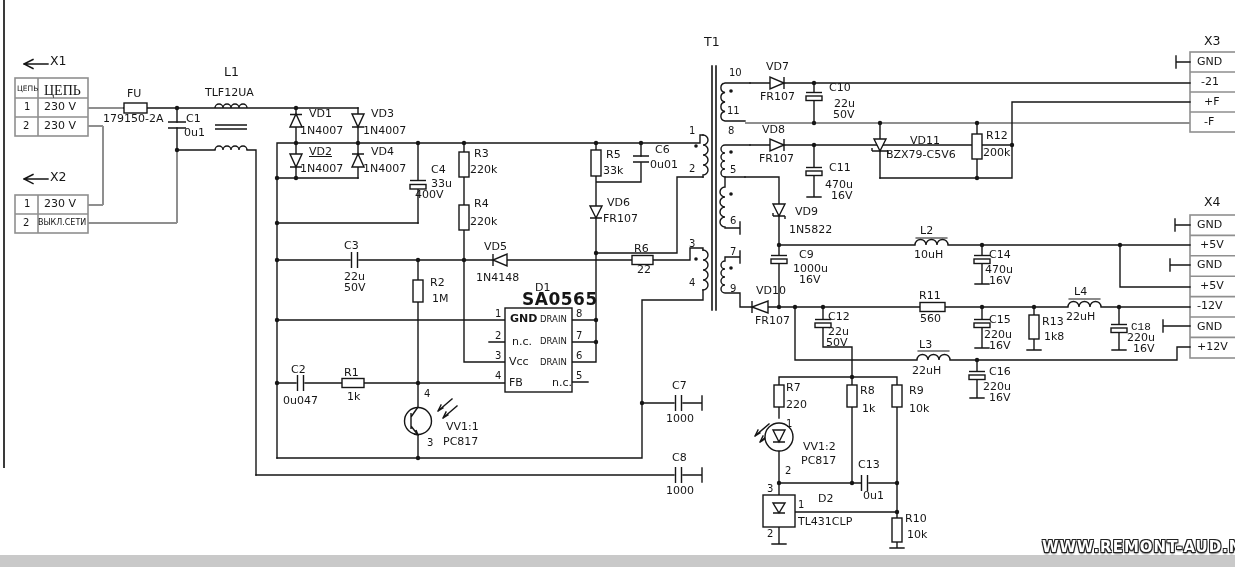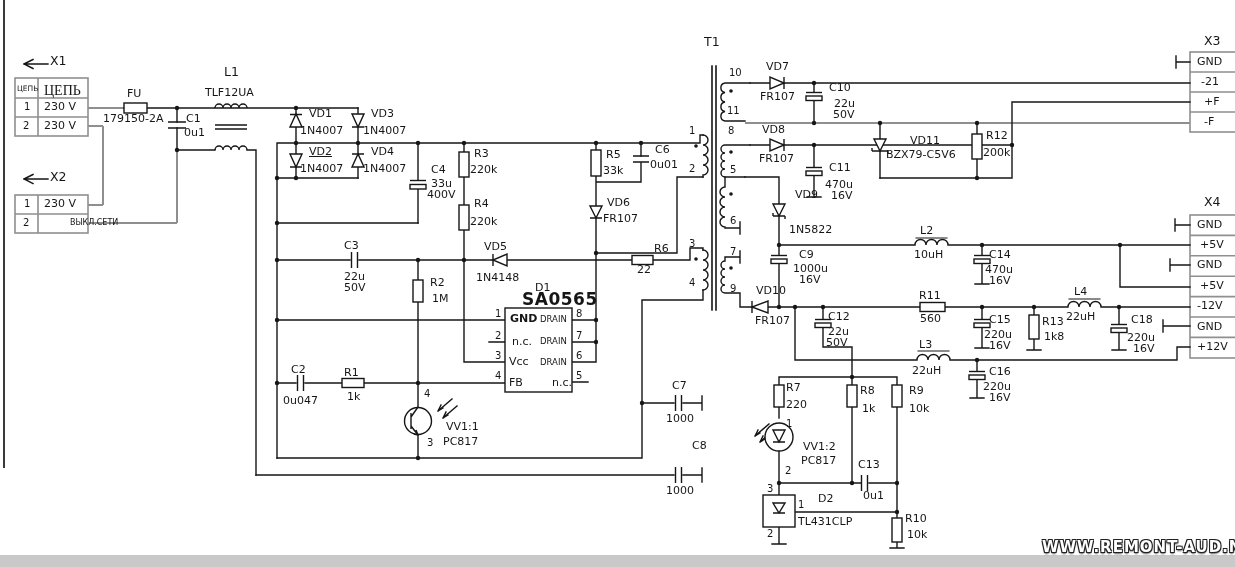--- a/index.html
+++ b/index.html
@@ -228,38 +228,38 @@
       <span class="s7" style="left: 17px; top: 85px;">ЦЕПЬ</span>
       <span class="s9" style="left: 44px; top: 84px;">ЦЕПЬ</span>
       <span class="s10" style="left: 24px; top: 102px;">1</span>
       <span style="left: 44px; top: 101px;">230 V</span>
       <span class="s10" style="left: 23px; top: 121px;">2</span>
       <span style="left: 44px; top: 120px;">230 V</span>
       <span class="s12" style="left: 50px; top: 171px;">X2</span>
       <span class="s10" style="left: 24px; top: 199px;">1</span>
       <span style="left: 44px; top: 198px;">230 V</span>
       <span class="s10" style="left: 23px; top: 218px;">2</span>
-      <span class="s8" style="left: 38px; top: 219px; padding-left: 32px;">ВЫКЛ.СЕТИ</span>
+      <span class="s8" style="left: 38px; top: 219px;">ВЫКЛ.СЕТИ</span>
       <span style="left: 127px; top: 88px;">FU</span>
       <span style="left: 103px; top: 113px;">179150-2A</span>
       <span style="left: 186px; top: 113px;">C1</span>
       <span style="left: 184px; top: 127px;">0u1</span>
       <span class="s12" style="left: 224px; top: 66px;">L1</span>
       <span style="left: 205px; top: 87px;">TLF12UA</span>
       <span style="left: 309px; top: 108px;">VD1</span>
       <span style="left: 300px; top: 125px;">1N4007</span>
       <span style="left: 371px; top: 108px;">VD3</span>
       <span style="left: 363px; top: 125px;">1N4007</span>
       <span style="left: 309px; top: 146px; text-decoration: underline;">VD2</span>
       <span style="left: 300px; top: 163px;">1N4007</span>
       <span style="left: 371px; top: 146px;">VD4</span>
       <span style="left: 363px; top: 163px;">1N4007</span>
       <span style="left: 431px; top: 164px;">C4</span>
       <span style="left: 431px; top: 178px;">33u</span>
-      <span style="left: 427px; top: 189px;">400V</span>
+      <span style="left: 415px; top: 189px;">400V</span>
       <span style="left: 474px; top: 148px;">R3</span>
       <span style="left: 470px; top: 164px;">220k</span>
       <span style="left: 474px; top: 198px;">R4</span>
       <span style="left: 470px; top: 216px;">220k</span>
       <span style="left: 344px; top: 240px;">C3</span>
       <span style="left: 344px; top: 271px;">22u</span>
       <span style="left: 344px; top: 282px;">50V</span>
       <span style="left: 430px; top: 277px;">R2</span>
       <span style="left: 432px; top: 293px;">1M</span>
       <span style="left: 484px; top: 241px;">VD5</span>
@@ -281,33 +281,33 @@
       <span class="s10" style="left: 576px; top: 309px;">8</span>
       <span class="s10" style="left: 576px; top: 331px;">7</span>
       <span class="s10" style="left: 576px; top: 351px;">6</span>
       <span class="s10" style="left: 576px; top: 371px;">5</span>
       <span style="left: 606px; top: 149px;">R5</span>
       <span style="left: 603px; top: 165px;">33k</span>
       <span style="left: 655px; top: 144px;">C6</span>
       <span style="left: 650px; top: 159px;">0u01</span>
       <span style="left: 607px; top: 197px;">VD6</span>
       <span style="left: 603px; top: 213px;">FR107</span>
-      <span style="left: 634px; top: 243px; margin-left: 20px;">R6</span>
+      <span style="left: 634px; top: 243px;">R6</span>
       <span style="left: 637px; top: 264px;">22</span>
       <span style="left: 291px; top: 364px;">C2</span>
       <span style="left: 283px; top: 395px;">0u047</span>
       <span style="left: 344px; top: 367px;">R1</span>
       <span style="left: 347px; top: 391px;">1k</span>
       <span class="s10" style="left: 424px; top: 389px;">4</span>
       <span class="s10" style="left: 427px; top: 438px;">3</span>
       <span style="left: 446px; top: 421px;">VV1:1</span>
       <span style="left: 443px; top: 436px;">PC817</span>
       <span style="left: 672px; top: 380px;">C7</span>
       <span style="left: 666px; top: 413px;">1000</span>
-      <span style="left: 672px; top: 440px; margin-left: 20px;">C8</span>
+      <span style="left: 672px; top: 452px;">C8</span>
       <span style="left: 666px; top: 485px;">1000</span>
       <span class="s12" style="left: 704px; top: 36px;">T1</span>
       <span class="s10" style="left: 689px; top: 126px;">1</span>
       <span class="s10" style="left: 689px; top: 164px;">2</span>
       <span class="s10" style="left: 689px; top: 239px;">3</span>
       <span class="s10" style="left: 689px; top: 278px;">4</span>
       <span class="s10" style="left: 729px; top: 68px;">10</span>
       <span class="s10" style="left: 727px; top: 106px;">11</span>
       <span class="s10" style="left: 728px; top: 126px;">8</span>
       <span class="s10" style="left: 730px; top: 165px;">5</span>
@@ -326,21 +326,21 @@
       <span style="left: 831px; top: 190px;">16V</span>
       <span style="left: 910px; top: 135px;">VD11</span>
       <span style="left: 886px; top: 149px;">BZX79-C5V6</span>
       <span style="left: 986px; top: 130px;">R12</span>
       <span style="left: 983px; top: 147px;">200k</span>
       <span class="s12" style="left: 1204px; top: 35px;">X3</span>
       <span style="left: 1197px; top: 56px;">GND</span>
       <span style="left: 1201px; top: 76px;">-21</span>
       <span style="left: 1204px; top: 96px;">+F</span>
       <span style="left: 1204px; top: 116px;">-F</span>
-      <span style="left: 795px; top: 189px;">VD9</span>
+      <span style="left: 795px; top: 206px;">VD9</span>
       <span style="left: 789px; top: 224px;">1N5822</span>
       <span style="left: 799px; top: 249px;">C9</span>
       <span style="left: 793px; top: 263px;">1000u</span>
       <span style="left: 799px; top: 274px;">16V</span>
       <span style="left: 756px; top: 285px;">VD10</span>
       <span style="left: 755px; top: 315px;">FR107</span>
       <span style="left: 828px; top: 311px;">C12</span>
       <span style="left: 828px; top: 326px;">22u</span>
       <span style="left: 826px; top: 337px;">50V</span>
       <span style="left: 920px; top: 225px;">L2</span>
@@ -350,21 +350,21 @@
       <span style="left: 989px; top: 275px;">16V</span>
       <span style="left: 919px; top: 290px;">R11</span>
       <span style="left: 920px; top: 313px;">560</span>
       <span style="left: 989px; top: 314px;">C15</span>
       <span style="left: 984px; top: 329px;">220u</span>
       <span style="left: 989px; top: 340px;">16V</span>
       <span style="left: 1042px; top: 316px;">R13</span>
       <span style="left: 1044px; top: 331px;">1k8</span>
       <span style="left: 1074px; top: 286px;">L4</span>
       <span style="left: 1066px; top: 311px;">22uH</span>
-      <span style="left: 1131px; top: 314px;">C18</span>
+      <span style="left: 1131px; top: 322px; font-family: Liberation Mono, monospace;">C18</span>
       <span style="left: 1127px; top: 332px;">220u</span>
       <span style="left: 1133px; top: 343px;">16V</span>
       <span class="s12" style="left: 1204px; top: 196px;">X4</span>
       <span style="left: 1197px; top: 219px;">GND</span>
       <span style="left: 1200px; top: 239px;">+5V</span>
       <span style="left: 1197px; top: 259px;">GND</span>
       <span style="left: 1200px; top: 280px;">+5V</span>
       <span style="left: 1197px; top: 300px;">-12V</span>
       <span style="left: 1197px; top: 321px;">GND</span>
       <span style="left: 1197px; top: 341px;">+12V</span>

